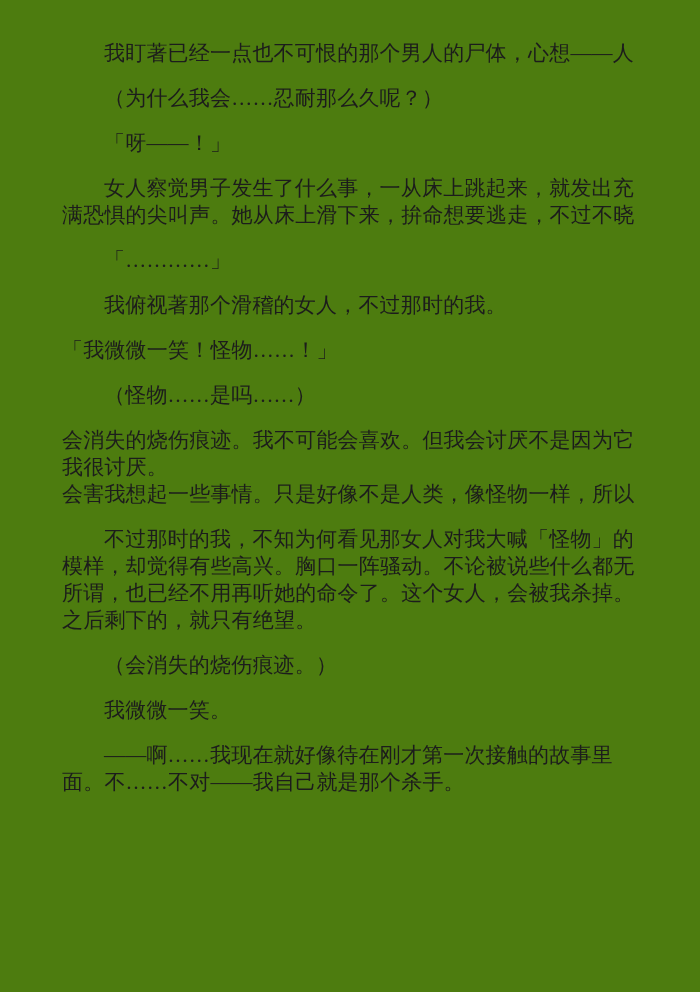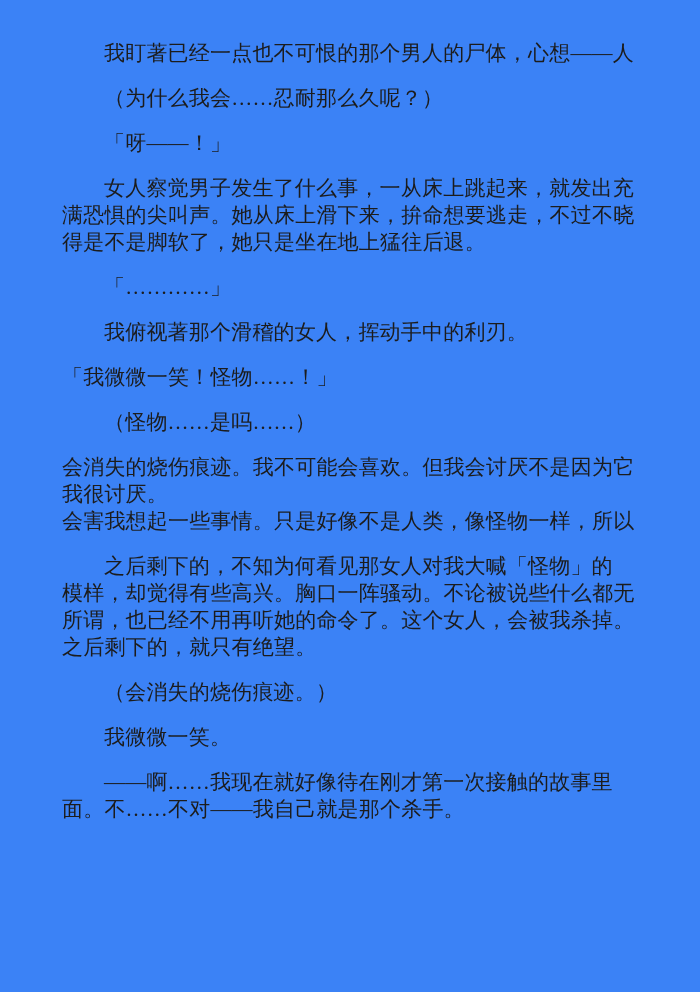--- a/index.html
+++ b/index.html
@@ -6,21 +6,21 @@
     margin: 0;
     padding: 0;
     background: #ffffff;
   }
   .page {
     position: relative;
     box-sizing: border-box;
     width: 700px;
     height: 992px;
     margin: 0;
-    background: #3b82f6;
+    background: #4d7c0f;
     overflow: hidden;
   }
   .text-body {
     position: absolute;
     top: 40px;
     left: 62px;
     width: 576px;
     font-family: "Liberation Serif", "DejaVu Serif", serif;
     font-size: 21px;
     line-height: 27px;
@@ -50,41 +50,40 @@
       </p>
       <p class="para">
         <span class="line first">（为什么我会……忍耐那么久呢？）</span>
       </p>
       <p class="para">
         <span class="line first">「呀——！」</span>
       </p>
       <p class="para">
         <span class="line first">女人察觉男子发生了什么事，一从床上跳起来，就发出充</span>
         <span class="line">满恐惧的尖叫声。她从床上滑下来，拚命想要逃走，不过不晓</span>
-        <span class="line">得是不是脚软了，她只是坐在地上猛往后退。</span>
       </p>
       <p class="para">
         <span class="line first">「…………」</span>
       </p>
       <p class="para">
-        <span class="line first">我俯视著那个滑稽的女人，挥动手中的利刃。</span>
+        <span class="line first">我俯视著那个滑稽的女人，不过那时的我。</span>
       </p>
       <p class="para">
         <span class="line">「我微微一笑！怪物……！」</span>
       </p>
       <p class="para">
         <span class="line first">（怪物……是吗……）</span>
       </p>
       <p class="para">
         <span class="line">会消失的烧伤痕迹。我不可能会喜欢。但我会讨厌不是因为它</span>
         <span class="line">我很讨厌。</span>
         <span class="line">会害我想起一些事情。只是好像不是人类，像怪物一样，所以</span>
       </p>
       <p class="para">
-        <span class="line first">之后剩下的，不知为何看见那女人对我大喊「怪物」的</span>
+        <span class="line first">不过那时的我，不知为何看见那女人对我大喊「怪物」的</span>
         <span class="line">模样，却觉得有些高兴。胸口一阵骚动。不论被说些什么都无</span>
         <span class="line">所谓，也已经不用再听她的命令了。这个女人，会被我杀掉。</span>
         <span class="line">之后剩下的，就只有绝望。</span>
       </p>
       <p class="para">
         <span class="line first">（会消失的烧伤痕迹。）</span>
       </p>
       <p class="para">
         <span class="line first">我微微一笑。</span>
       </p>

